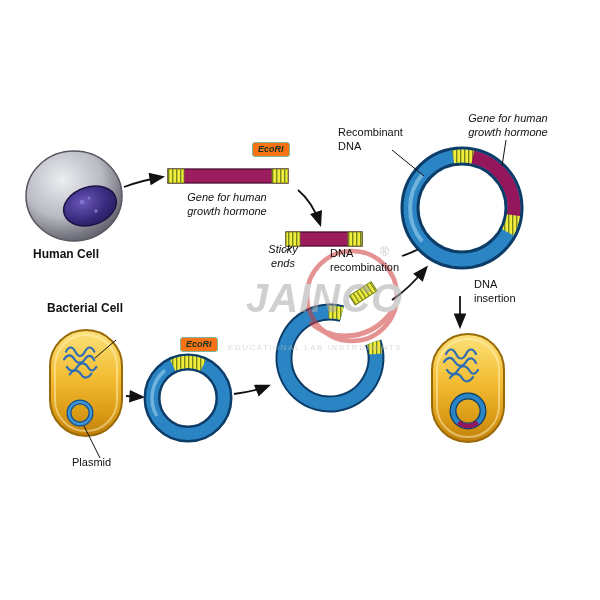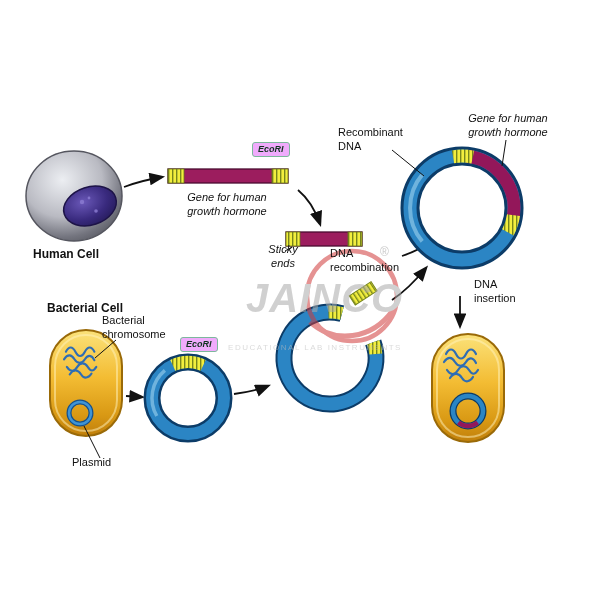--- a/index.html
+++ b/index.html
@@ -3,21 +3,21 @@
 <meta charset="utf-8">
 <style>
   html,body{margin:0;padding:0;background:#fff;}
   #stage{position:relative;width:600px;height:600px;background:#fff;overflow:hidden;
          font-family:"Liberation Sans",sans-serif;}
   #stage svg{position:absolute;left:0;top:0;}
   .label{position:absolute;font:11px/1.25 "Liberation Sans",sans-serif;color:#111;
          white-space:pre-line;}
   .label.bold{font-weight:bold;font-size:12px;padding-left:27px;}
   .center{text-align:center;font-style:italic;}
-  .ecori{position:absolute;background:#f0abfc;border:1px solid #7db89c;border-radius:3px;
+  .ecori{position:absolute;background:#f97316;border:1px solid #7db89c;border-radius:3px;
          font:italic bold 9px/1 "Liberation Sans",sans-serif;color:#10331f;padding:2px 5px;}
   svg text.wm-name{font:italic bold 40px "Liberation Sans",sans-serif;letter-spacing:1px;}
   svg text.wm-reg{font:12px "Liberation Sans",sans-serif;}
   svg text.wm-tag{font:8px "Liberation Sans",sans-serif;letter-spacing:1.5px;}
 </style>
 </head>
 <body>
 
 <div id="stage">
 
@@ -154,18 +154,16 @@
 ends</div>
 <div class="label" style="left:330px;top:247px;width:96px;">DNA
 recombination</div>
 <div class="label" style="left:338px;top:126px;width:92px;">Recombinant
 DNA</div>
 <div class="label center" style="left:450px;top:112px;width:116px;">Gene for human
 growth hormone</div>
 <div class="label" style="left:474px;top:278px;width:70px;">DNA
 insertion</div>
 <div class="label bold" style="left:20px;top:301px;">Bacterial Cell</div>
-<div class="label" style="left:102px;top:314px;width:90px;">Bacterial
-chromosome</div>
 <div class="ecori" style="left:180px;top:337px;">EcoRI</div>
 <div class="label" style="left:72px;top:456px;">Plasmid</div>
 
 </div>
 
 </body></html>

